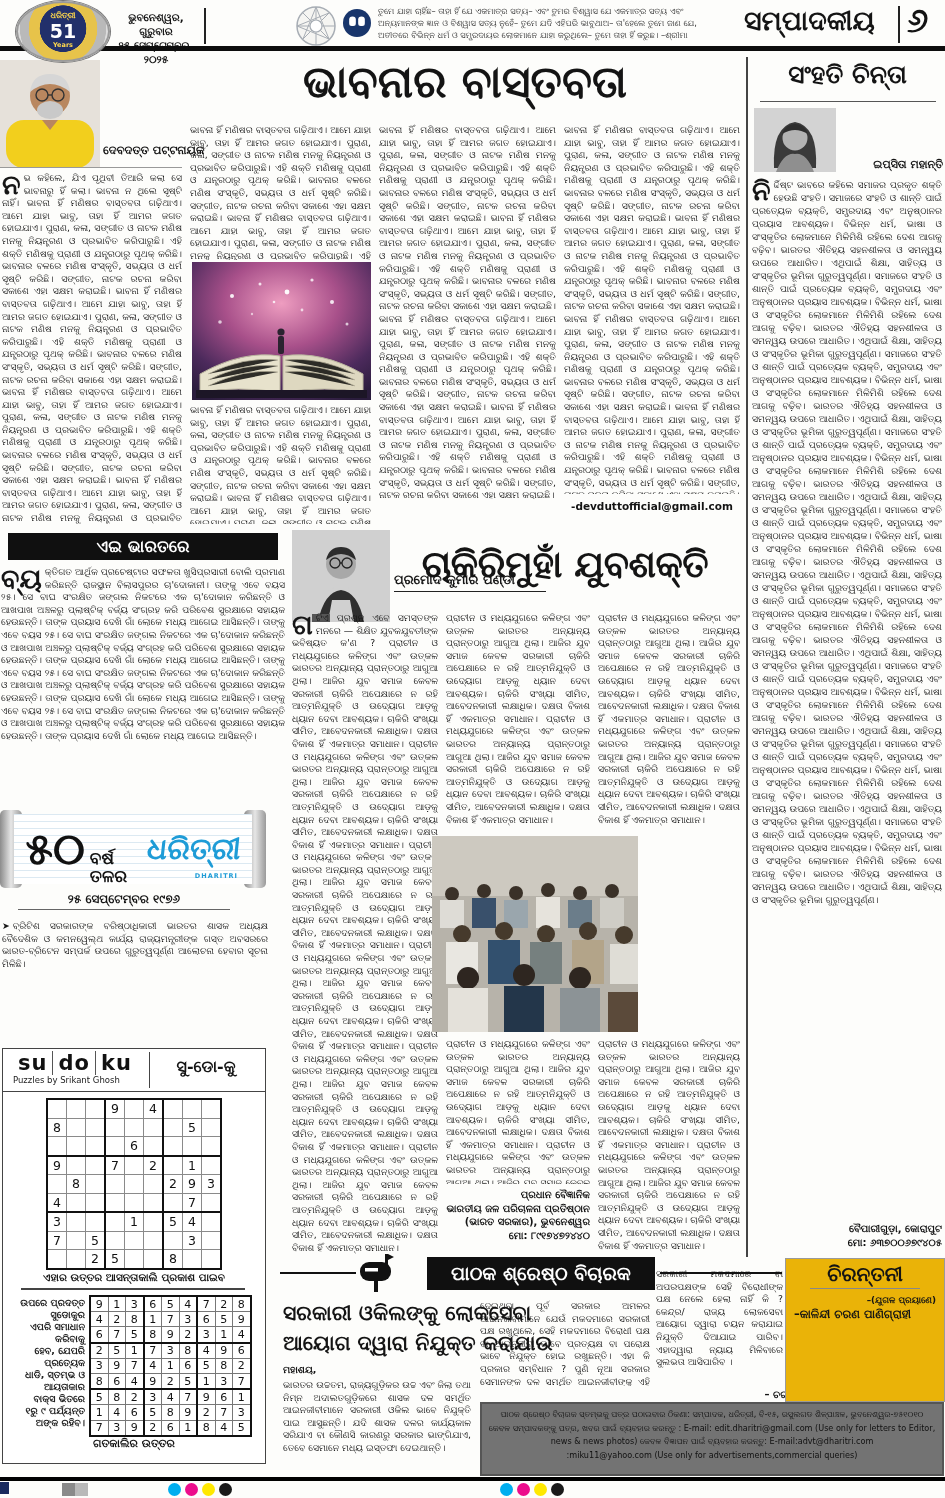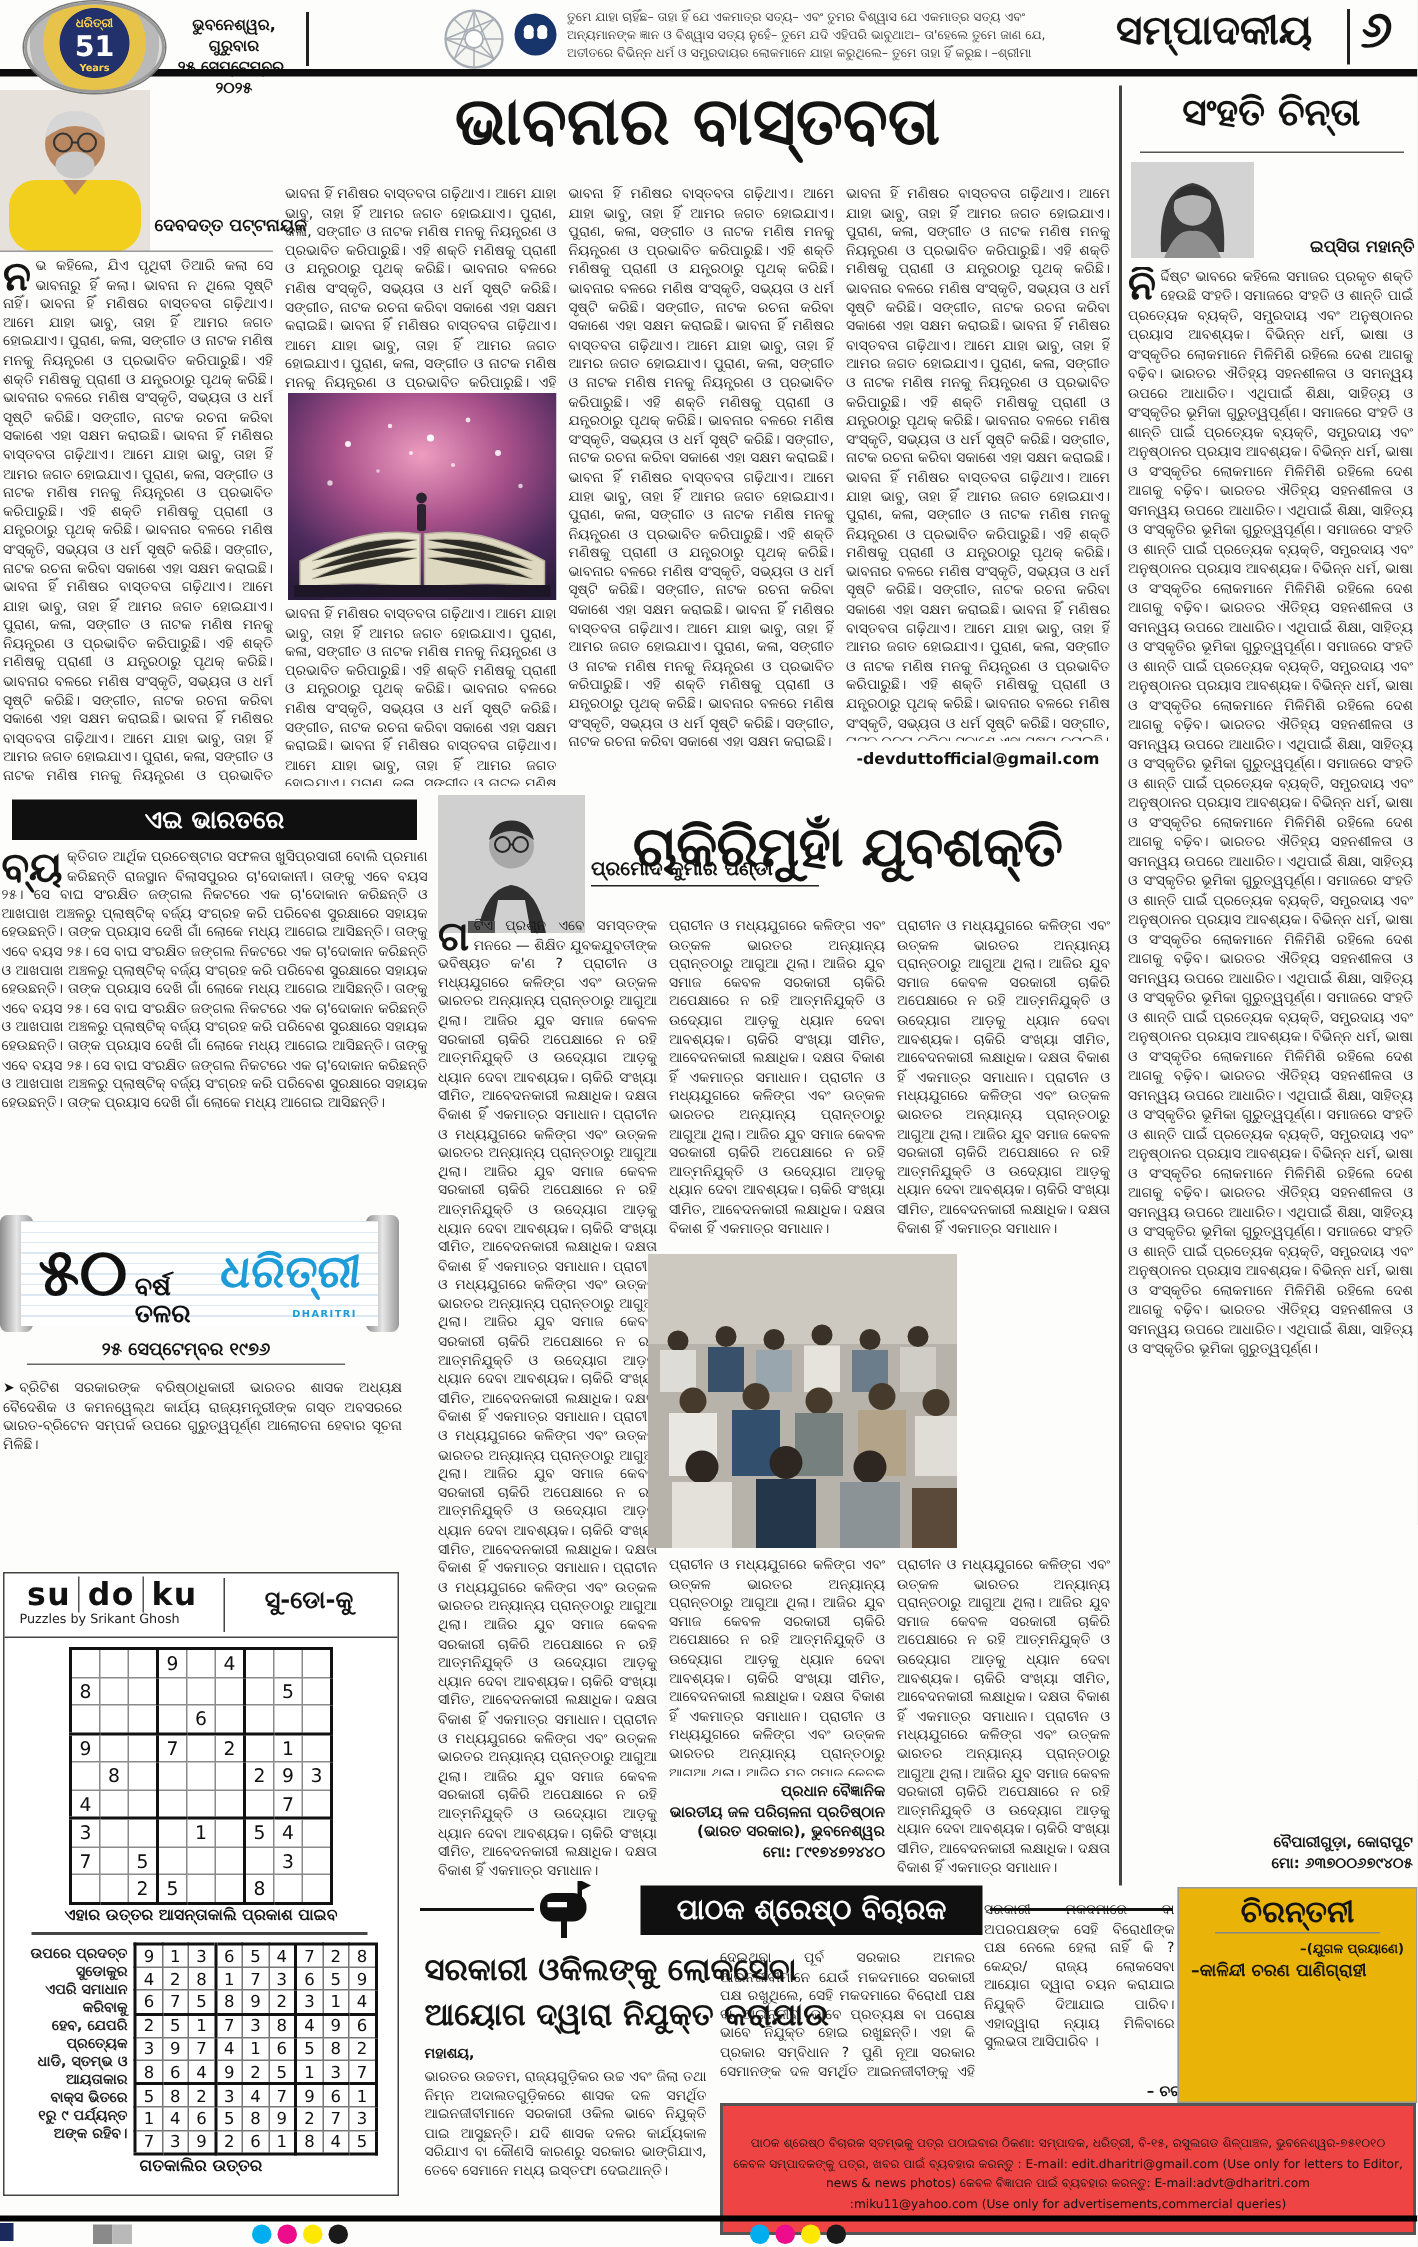--- a/index.html
+++ b/index.html
@@ -91,22 +91,22 @@
   .let-salut{left:283px;top:1364px;font-size:9.5px;font-weight:bold;}
   .let-sign{left:470px;top:1389px;width:372px;text-align:right;font-size:10px;font-weight:bold;}
   
   .chi-box{left:785px;top:1258px;width:158px;height:142px;border:1px solid #9a9a9a;background:#eab308;}
   .chi-title{margin-top:3px;text-align:center;font-size:20px;font-weight:bold;}
   .chi-hr{width:110px;height:1px;background:#888;margin:2px auto 4px;}
   .chi-lines{padding:0 8px;font-size:8.2px;line-height:10.8px;color:#222;}
   .chi-src{padding:2px 8px 0;text-align:right;font-size:8.8px;font-weight:bold;}
   .chi-auth{padding:1px 8px 0;font-size:11.5px;font-weight:bold;}
   
-  .foot-box{left:480px;top:1402px;width:460px;height:66px;border:2px solid #555;background:#ef4444;
-            text-align:center;font-size:8.1px;line-height:13.5px;padding-top:18px;color:#111;}
+  .foot-box{left:480px;top:1402px;width:460px;height:66px;border:2px solid #555;background:#737373;
+            text-align:center;font-size:8.1px;line-height:13.5px;padding-top:4px;color:#111;}
   
   .blackline{left:0;top:1477px;width:945px;height:3.5px;background:#000;}
   .dot{width:13px;height:13px;border-radius:50%;top:1483px;}
   .sq{top:1483px;width:13px;height:13px;}
 </style>
 </head>
 <body>
 
 <div class="page">
 

